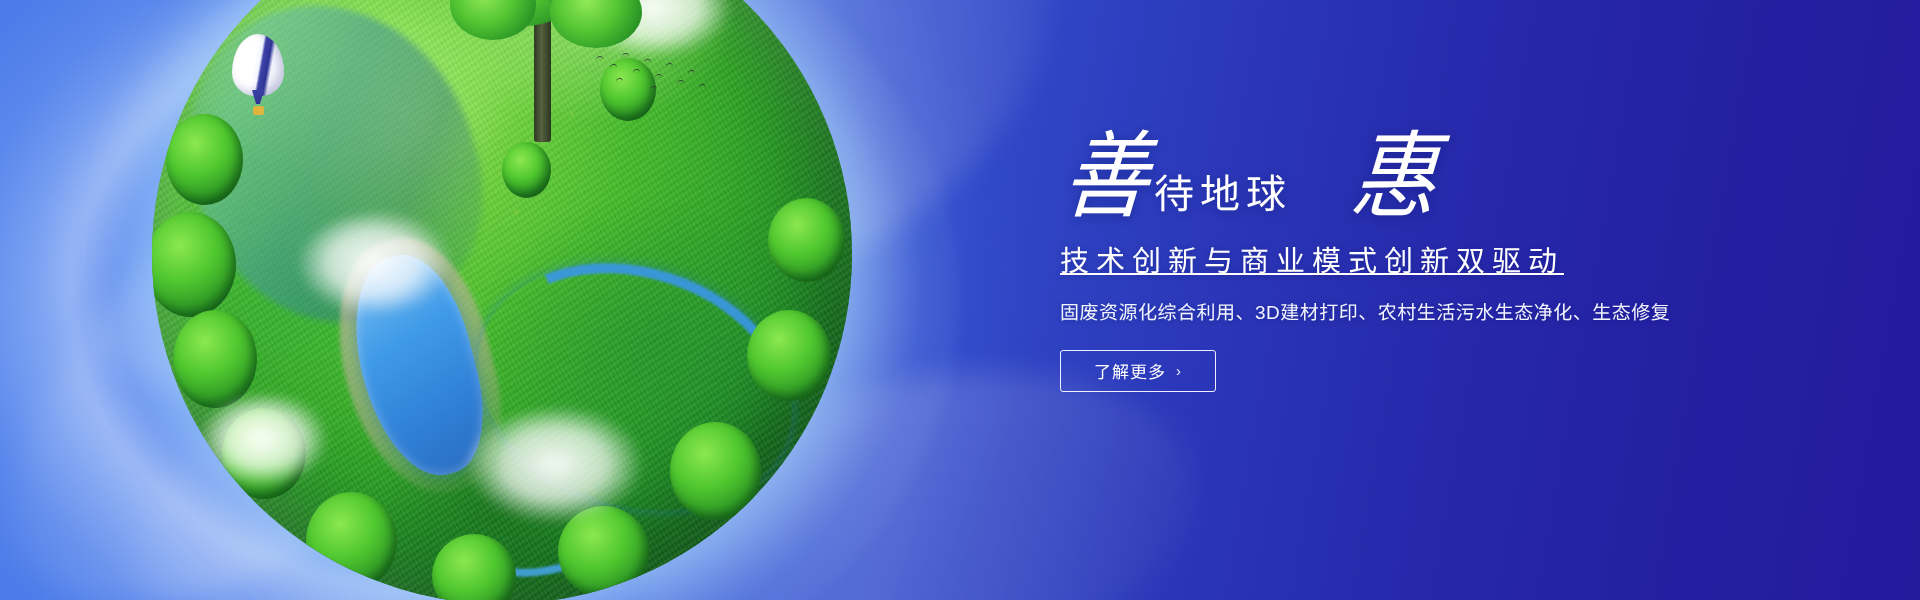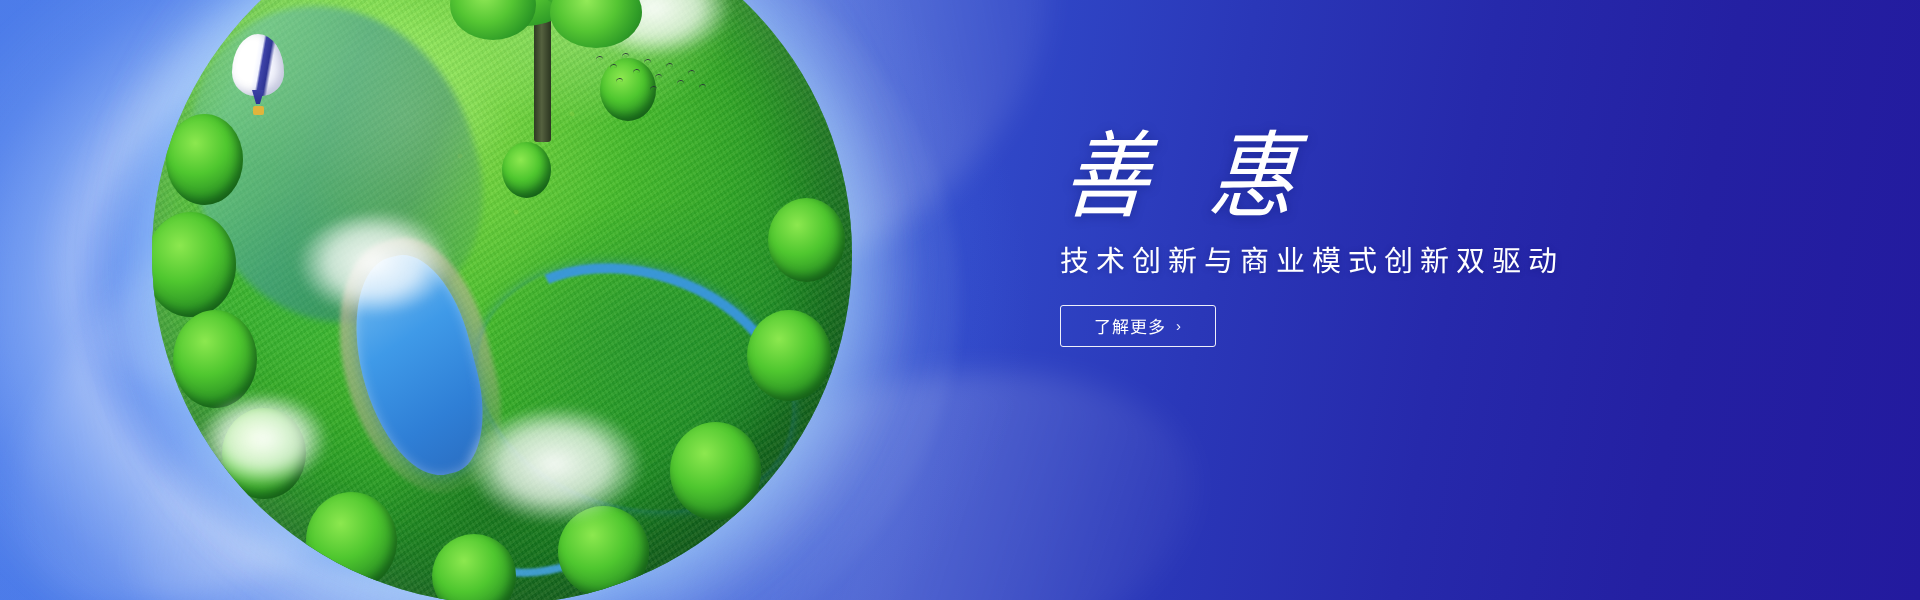--- a/index.html
+++ b/index.html
@@ -225,20 +225,21 @@
     padding-left:4px;
   }
   .gap { width:56px; }
 
   .subtitle {
     margin-top:14px;
     font-family:"Liberation Sans","DejaVu Sans",sans-serif;
     font-size:29px; font-weight:400; color:#ffffff;
     letter-spacing:7px; white-space:nowrap;
     text-shadow:0 1px 6px rgba(10,18,90,0.30);
+    text-decoration:underline;
   }
   .desc {
     margin-top:18px;
     font-family:"Liberation Sans","DejaVu Sans",sans-serif;
     font-size:19px; font-weight:400; color:#f2f5ff;
     letter-spacing:.5px; white-space:nowrap;
     text-shadow:0 1px 5px rgba(10,18,90,0.30);
   }
   .cta {
     margin-top:26px;
@@ -326,26 +327,28 @@
     <span class="bird" style="left:96px;top:20px;"></span>
     <span class="bird" style="left:107px;top:34px;"></span>
     <span class="bird" style="left:58px;top:36px;"></span>
     <span class="bird" style="left:24px;top:28px;"></span>
   </div>
 
   <div class="content">
 
     <div class="headline">
       <span class="brush">善</span>
+      <span class="serifword">待地球</span>
       <span class="gap"></span>
       <span class="brush">惠</span>
     </div>
 
     <div class="subtitle">技术创新与商业模式创新双驱动</div>
 
+    <div class="desc">固废资源化综合利用、3D建材打印、农村生活污水生态净化、生态修复</div>
 
     <div class="cta">
       <span>了解更多</span>
       <span class="chev">›</span>
     </div>
 
   </div>
 </div>
 
 </body></html>

